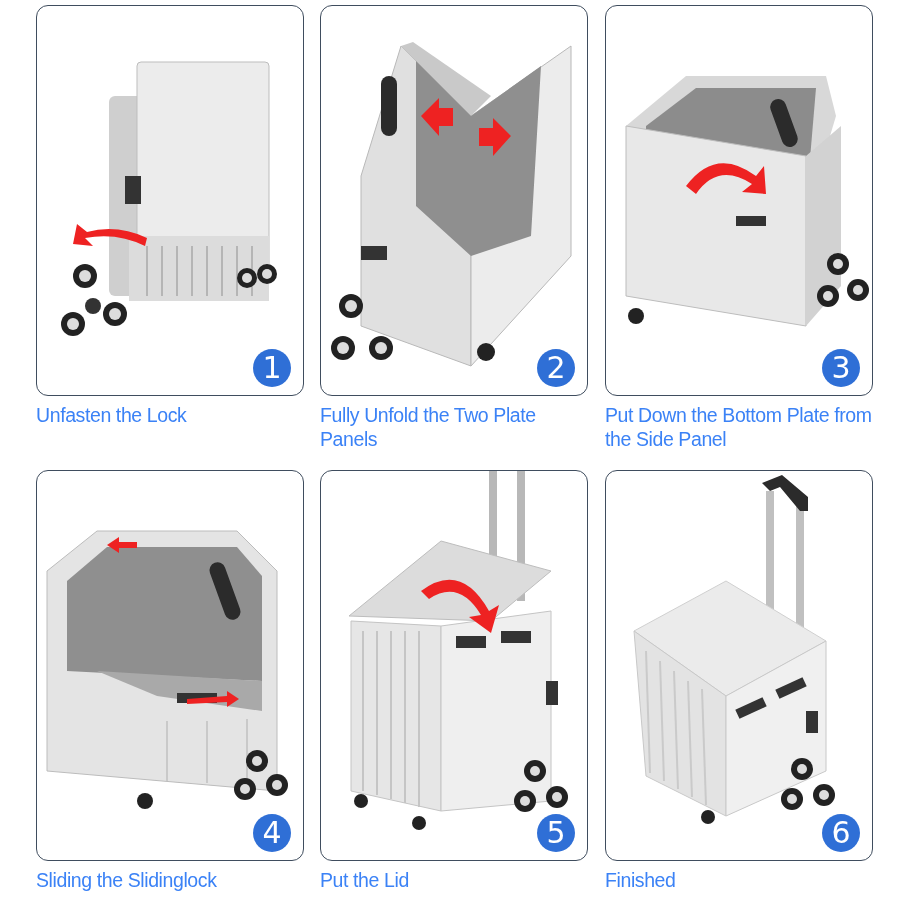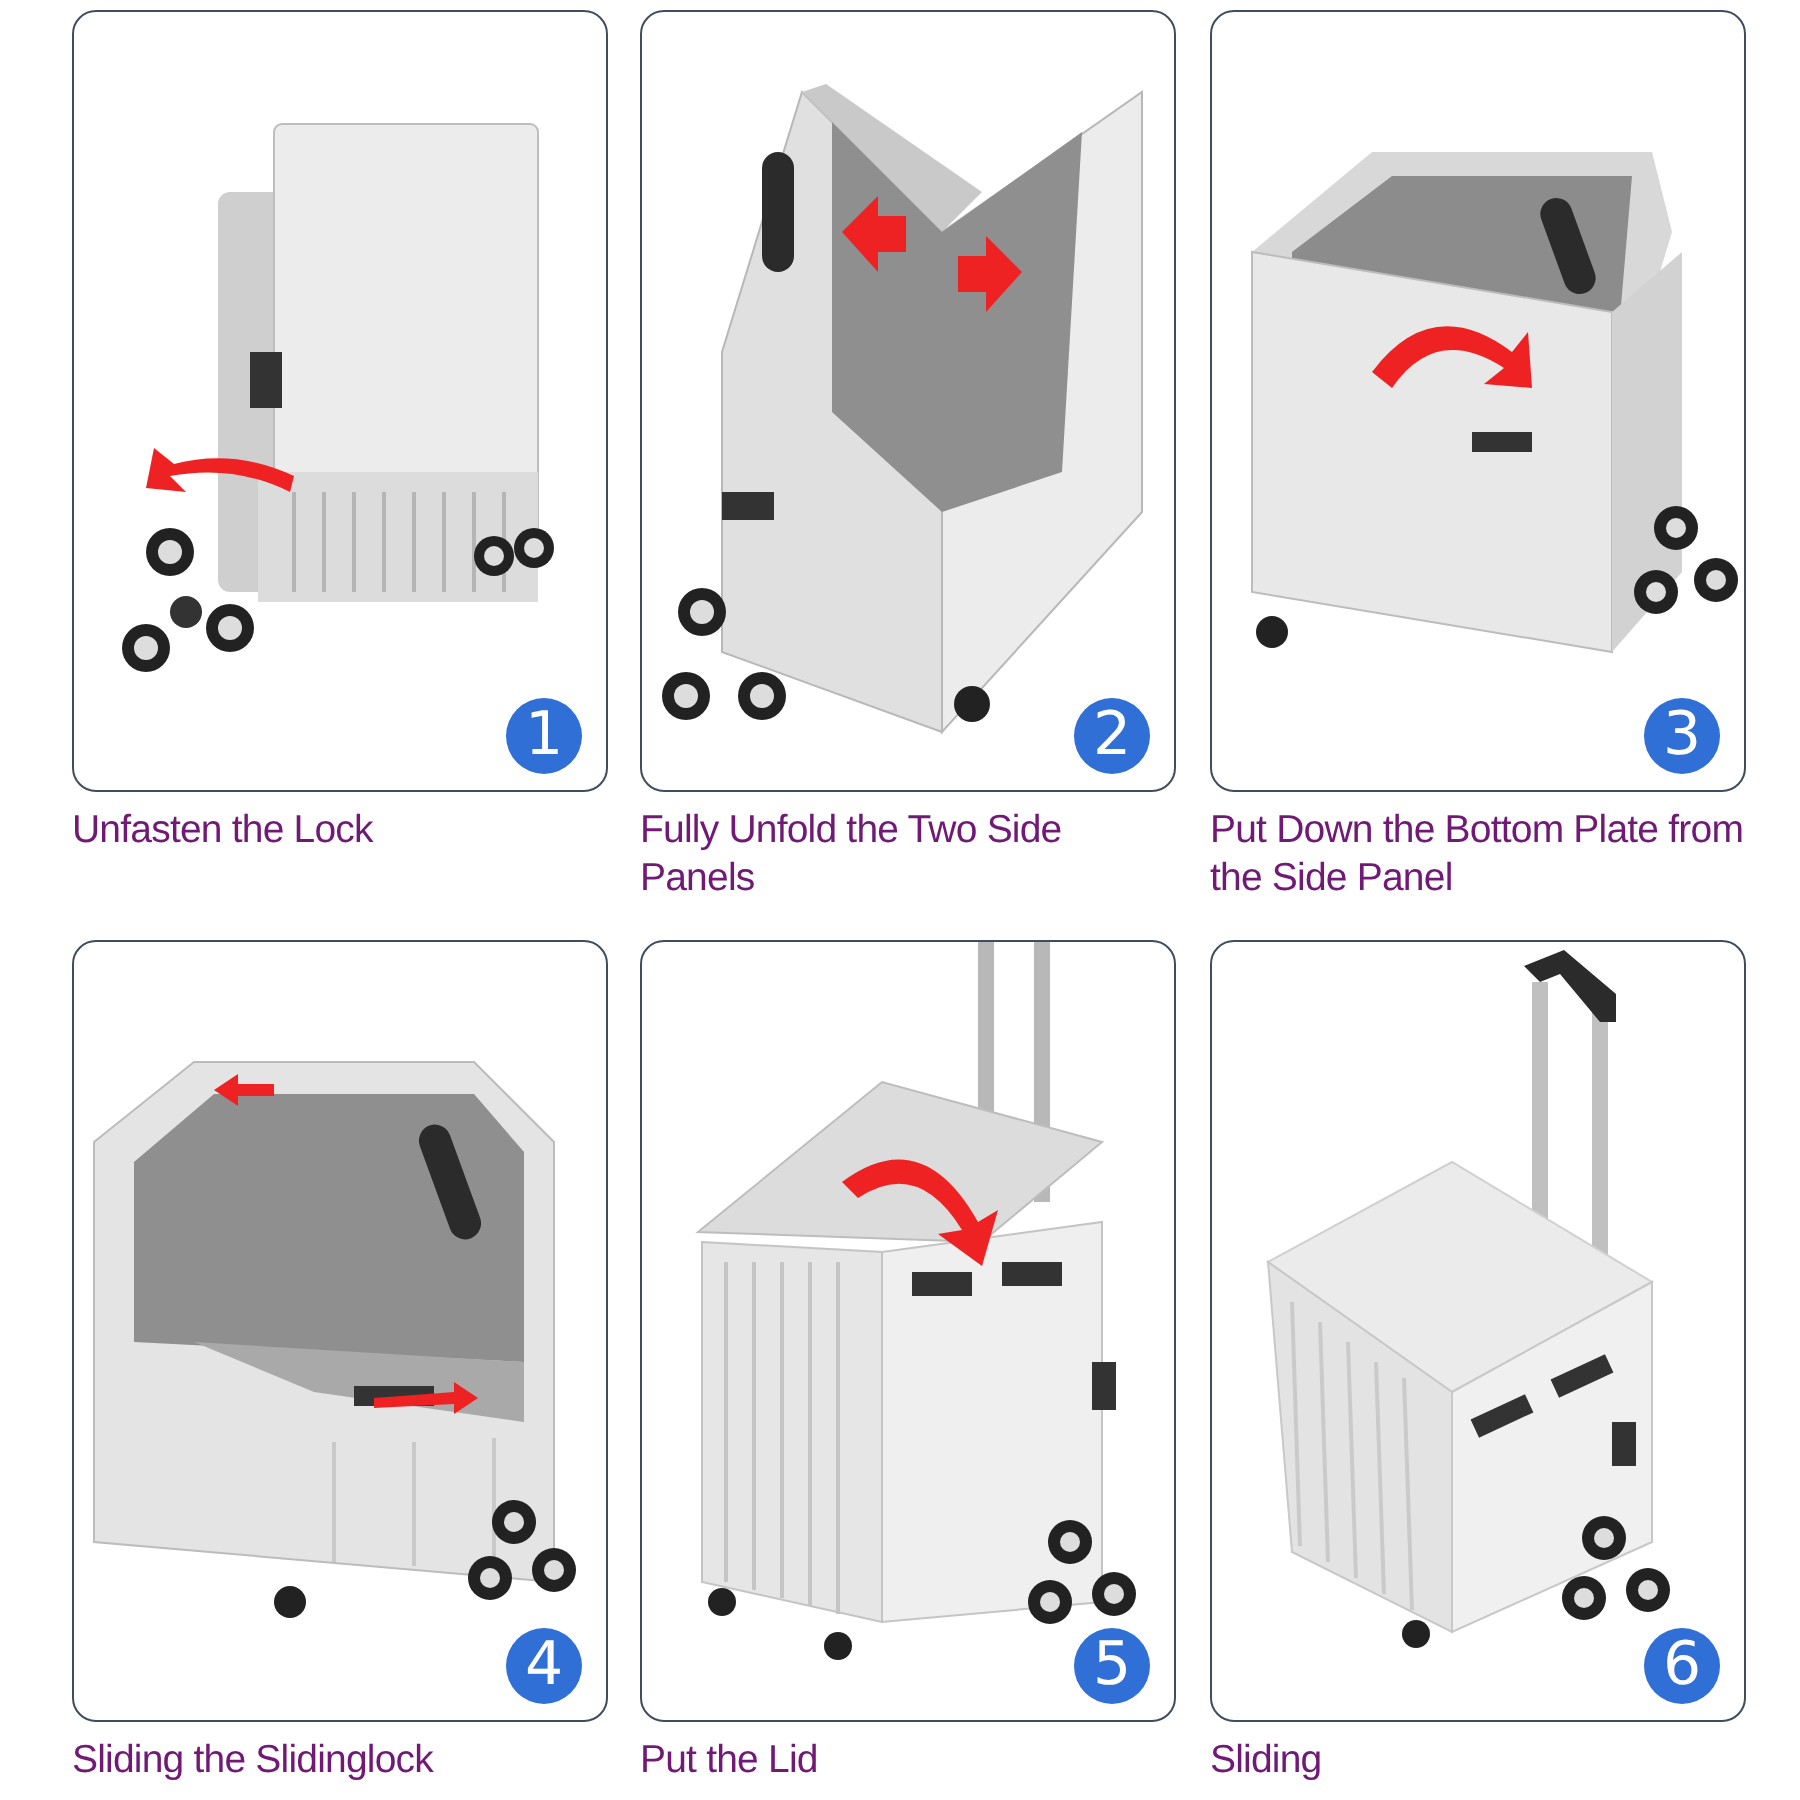--- a/index.html
+++ b/index.html
@@ -5,21 +5,21 @@
     html, body { margin: 0; padding: 0; background: #ffffff; }
     body { width: 900px; height: 900px; position: relative; overflow: hidden;
            font-family: "Liberation Sans", "DejaVu Sans", sans-serif; }
     .step { position: absolute; width: 268px; }
     .panel { position: absolute; left: 0; top: 0; width: 266px; height: 389px;
              border: 1.5px solid #3f4d5e; border-radius: 12px; background: #fff; overflow: hidden; }
     .badge { position: absolute; right: 12px; bottom: 8px; width: 38px; height: 38px;
              border-radius: 50%; background: #2f6fd6; color: #fff; font-size: 30px;
              line-height: 38px; text-align: center; font-family: "DejaVu Sans", sans-serif; }
     .caption { position: absolute; left: 0; top: 398px; width: 268px; font-size: 19.5px;
-               line-height: 24px; color: #701a75; letter-spacing: -0.4px; }
+               line-height: 24px; color: #3b82f6; letter-spacing: -0.4px; }
     .illus { position: absolute; left: 0; top: 0; width: 266px; height: 389px; }
   </style>
 </head>
 <body>
 
 <div class="step" style="left:36px; top:5px;">
   <div class="panel">
     <svg class="illus" viewBox="0 0 266 389">
       <rect x="108" y="62" width="30" height="14" rx="6" fill="#2b2b2b"></rect>
       <rect x="72" y="90" width="40" height="200" rx="6" fill="#cfcfcf"></rect>
@@ -70,21 +70,21 @@
       <circle cx="30" cy="300" r="12" fill="#222"></circle>
         <circle cx="30" cy="300" r="6" fill="#ddd"></circle>
       <circle cx="22" cy="342" r="12" fill="#222"></circle>
         <circle cx="22" cy="342" r="6" fill="#ddd"></circle>
       <circle cx="60" cy="342" r="12" fill="#222"></circle>
         <circle cx="60" cy="342" r="6" fill="#ddd"></circle>
       <circle cx="165" cy="346" r="9" fill="#222"></circle>
     </svg>
     <div class="badge">2</div>
   </div>
-  <div class="caption">Fully Unfold the Two Side Panels</div>
+  <div class="caption">Fully Unfold the Two Plate Panels</div>
 </div>
 
 <div class="step" style="left:605px; top:5px;">
   <div class="panel">
     <svg class="illus" viewBox="0 0 266 389">
       <path d="M 20 120 L 80 70 L 220 70 L 230 110 L 200 210 L 20 200 Z" fill="#d8d8d8"></path>
       <path d="M 40 120 L 90 82 L 210 82 L 200 200 L 40 190 Z" fill="#8c8c8c"></path>
       <path d="M 20 120 L 200 150 L 200 320 L 20 290 Z" fill="#e8e8e8" stroke="#bcbcbc"></path>
       <path d="M 200 150 L 235 120 L 235 280 L 200 320 Z" fill="#d2d2d2"></path>
       <rect x="170" y="92" width="16" height="50" rx="8" fill="#2b2b2b" transform="rotate(-20 178 117)"></rect>
@@ -186,14 +186,14 @@
       <circle cx="102" cy="346" r="7" fill="#222"></circle>
       <circle cx="196" cy="298" r="11" fill="#222"></circle>
         <circle cx="196" cy="298" r="5" fill="#ddd"></circle>
       <circle cx="186" cy="328" r="11" fill="#222"></circle>
         <circle cx="186" cy="328" r="5" fill="#ddd"></circle>
       <circle cx="218" cy="324" r="11" fill="#222"></circle>
         <circle cx="218" cy="324" r="5" fill="#ddd"></circle>
     </svg>
     <div class="badge">6</div>
   </div>
-  <div class="caption">Sliding</div>
+  <div class="caption">Finished</div>
 </div>
 
 </body></html>

